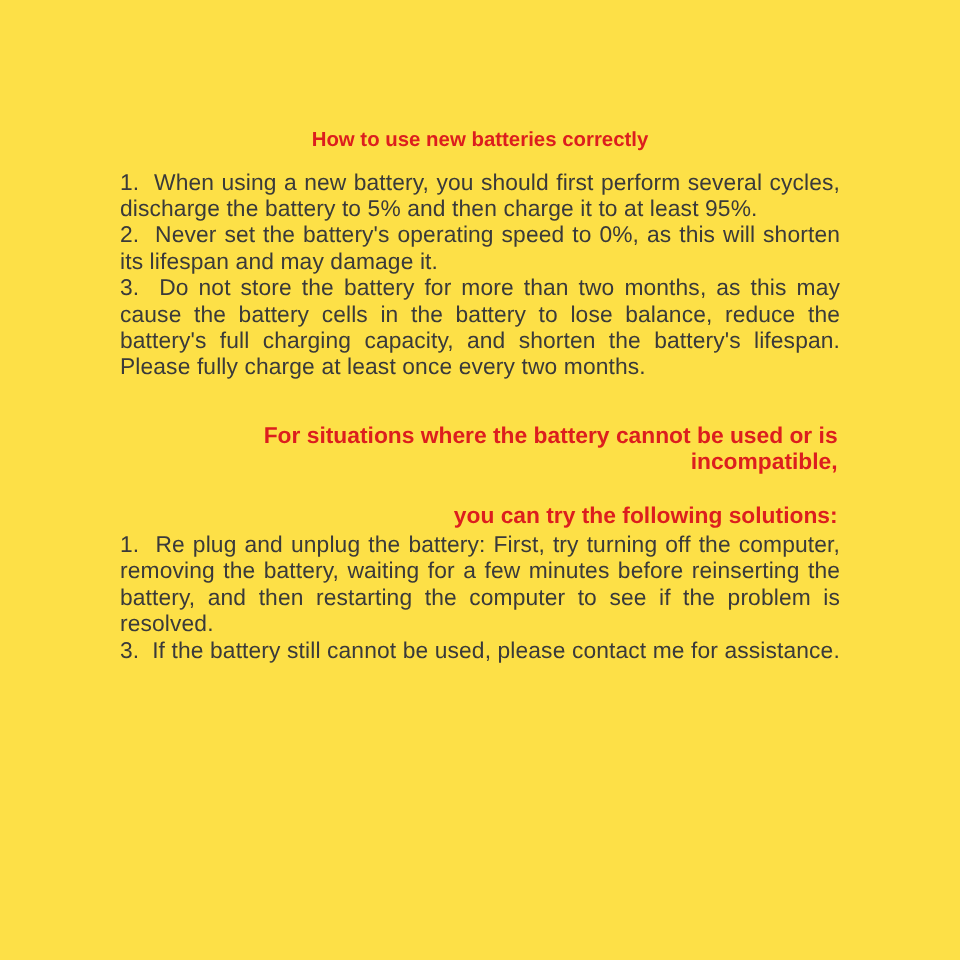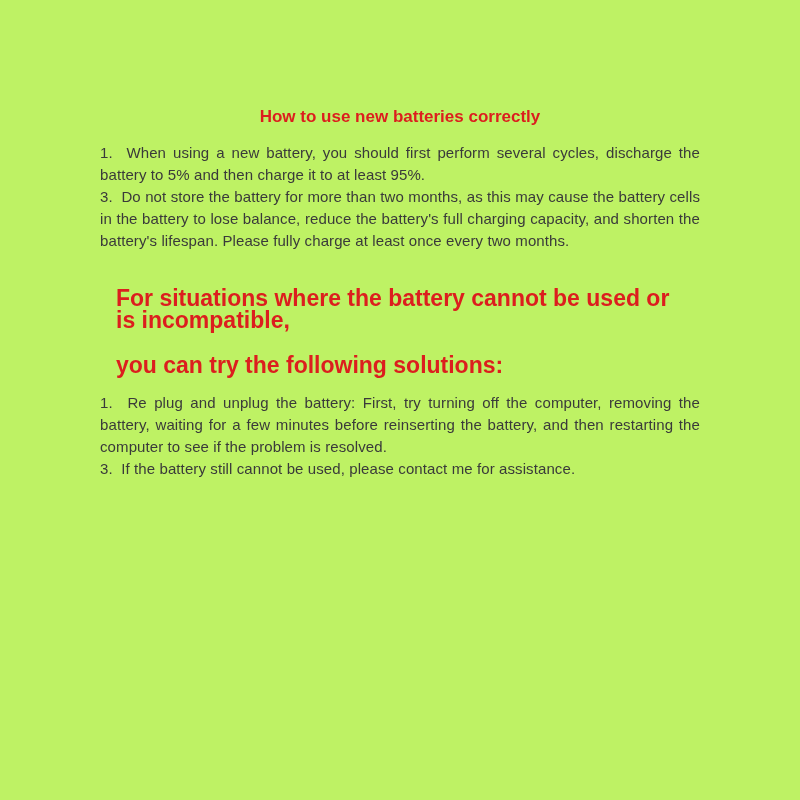--- a/index.html
+++ b/index.html
@@ -11,65 +11,66 @@
     width: 800px;
     height: 800px;
     overflow: hidden;
     font-family: "Liberation Sans", sans-serif;
   }
   .page {
     box-sizing: border-box;
     width: 800px;
     height: 800px;
     padding: 106px 100px 0 100px;
-    background: #bef264;
+    background: #fde047;
   }
   .doc-title {
     margin: 0 0 14px 0;
     font-size: 17px;
     line-height: 22px;
     font-weight: bold;
     text-align: center;
     color: #dc1e1e;
   }
   .body-para {
     margin: 0;
-    font-size: 15px;
+    font-size: 19px;
     line-height: 22px;
     color: #3a3a3a;
     text-align: justify;
     letter-spacing: 0.1px;
   }
   .section2-heading {
     margin-top: 35px;
   }
   .heading-line {
-    margin: 16px;
-    font-size: 23px;
+    margin: 2px;
+    font-size: 19px;
     line-height: 22px;
     font-weight: bold;
-    text-align: left;
+    text-align: right;
     color: #dc1e1e;
   }
   .heading-line.second {
     margin-top: 23px;
   }
   .section2-body {
     margin-top: 0;
   }
 </style>
 </head>
 <body>
 
 <div class="page">
 
   <h1 class="doc-title">How to use new batteries correctly</h1>
 
   <div>
     <p class="body-para">1.&nbsp; When using a new battery, you should first perform several cycles, discharge the battery to 5% and then charge it to at least 95%.</p>
+    <p class="body-para">2.&nbsp; Never set the battery's operating speed to 0%, as this will shorten its lifespan and may damage it.</p>
     <p class="body-para">3.&nbsp; Do not store the battery for more than two months, as this may cause the battery cells in the battery to lose balance, reduce the battery's full charging capacity, and shorten the battery's lifespan. Please fully charge at least once every two months.</p>
   </div>
 
   <div class="section2-heading">
     <h2 class="heading-line">For situations where the battery cannot be used or is incompatible,</h2>
     <h2 class="heading-line second">you can try the following solutions:</h2>
   </div>
 
   <div class="section2-body">
     <p class="body-para">1.&nbsp; Re plug and unplug the battery: First, try turning off the computer, removing the battery, waiting for a few minutes before reinserting the battery, and then restarting the computer to see if the problem is resolved.</p>

